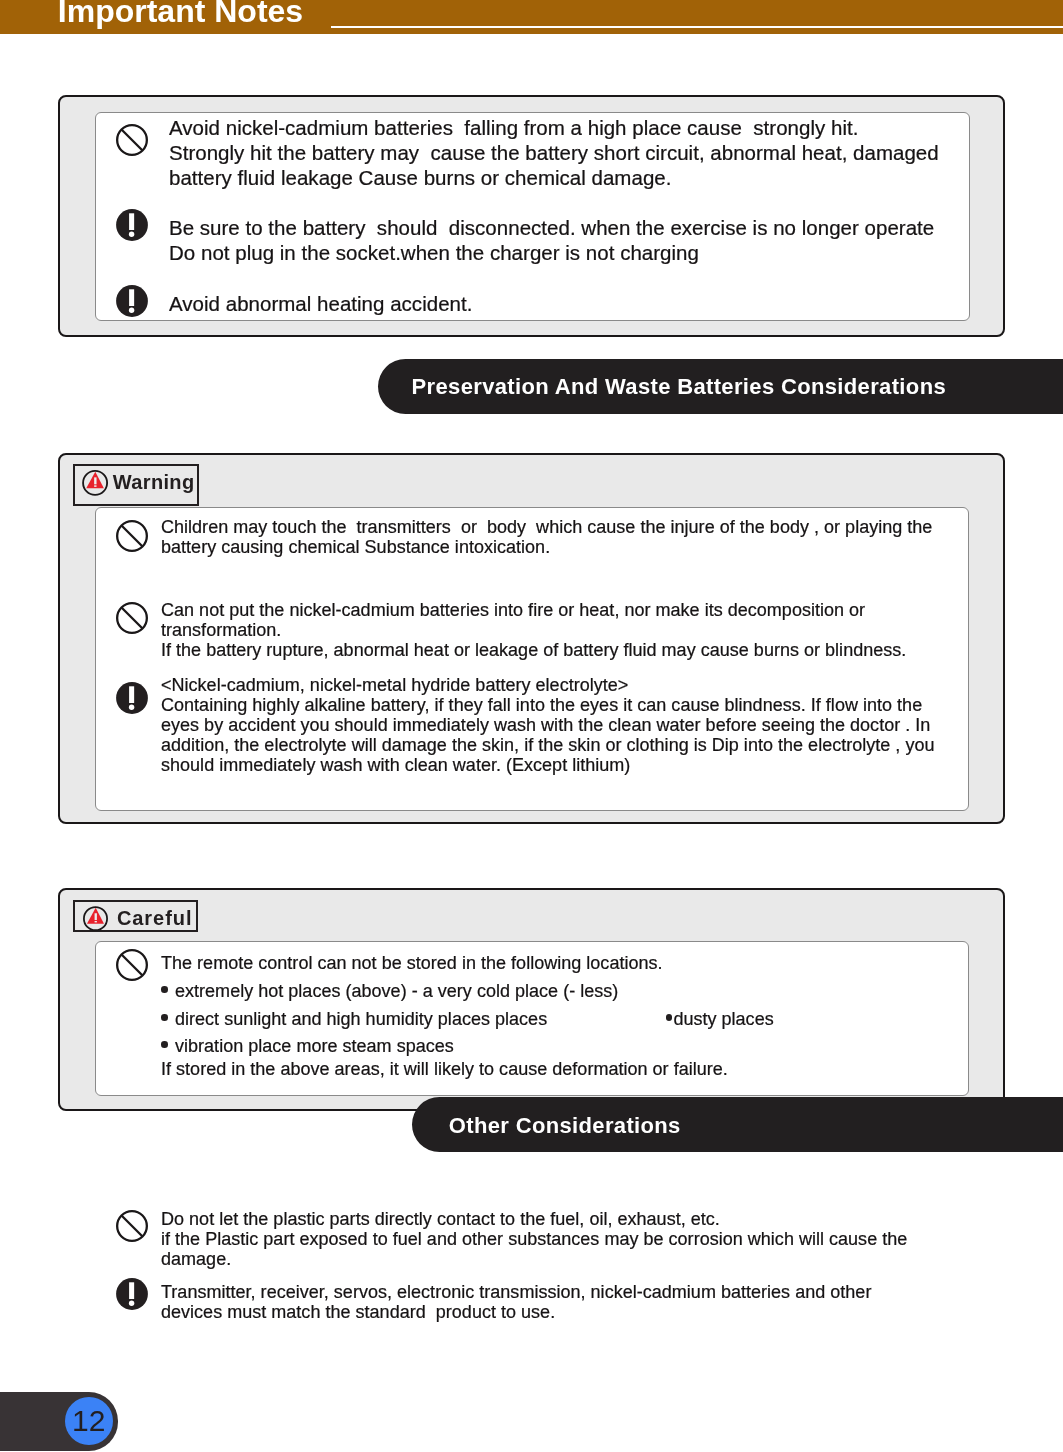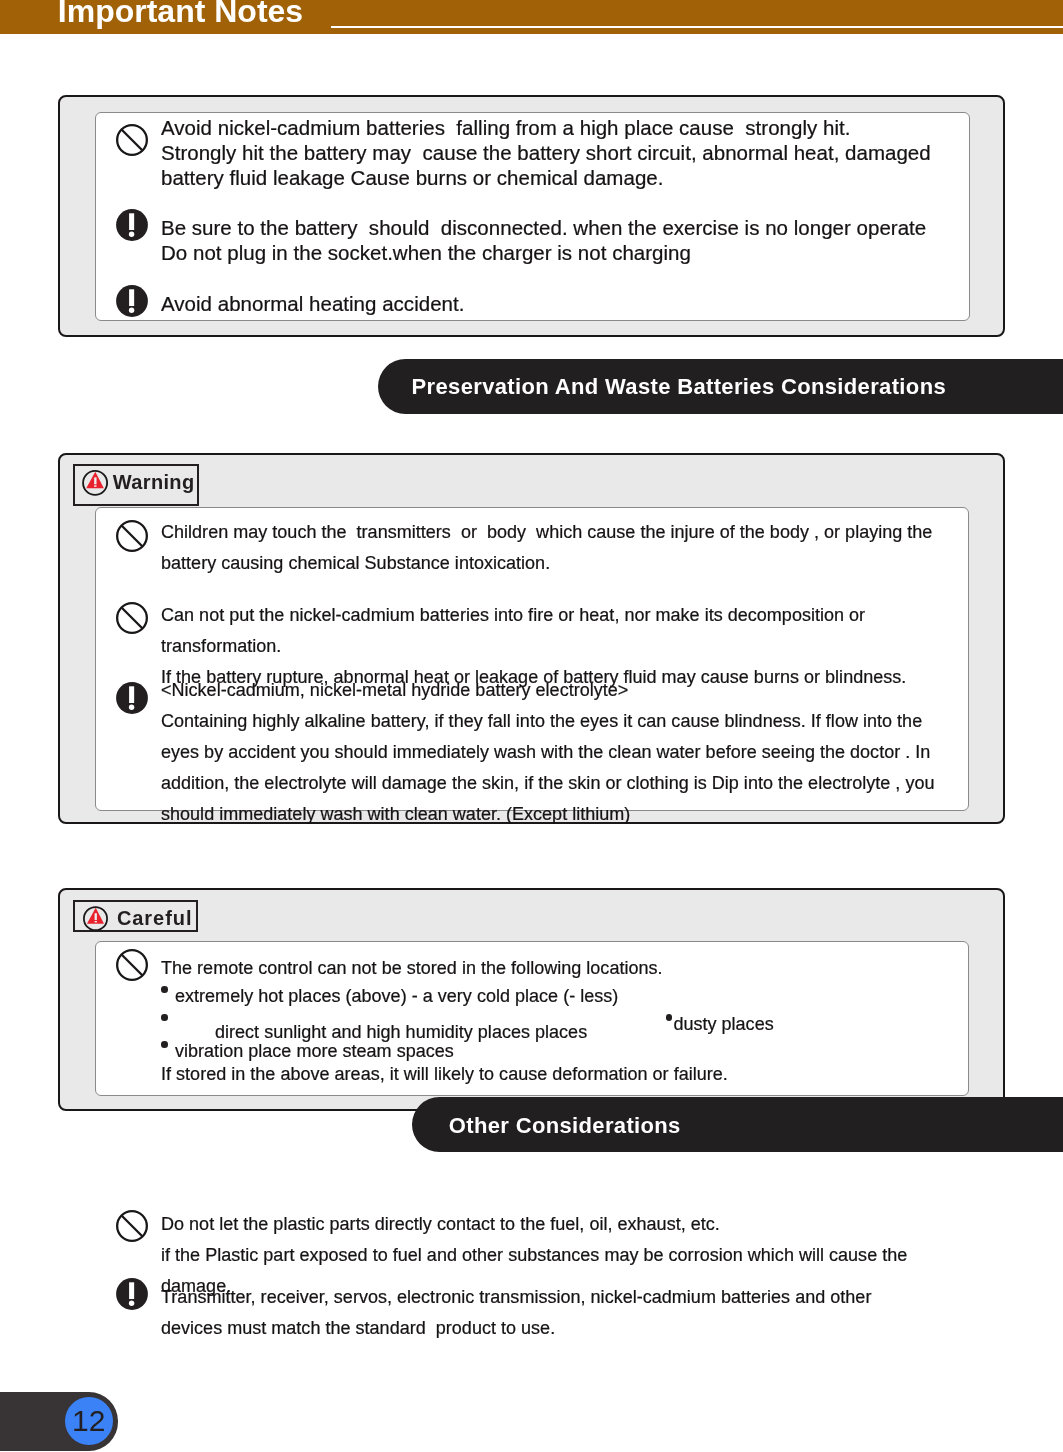--- a/index.html
+++ b/index.html
@@ -11,22 +11,22 @@
   .header{position:absolute;left:0;top:0;width:1063px;height:34px;background:#a16207;}
   .header-title{position:absolute;left:57.8px;top:-5px;font-size:32px;letter-spacing:0px;font-weight:bold;color:#ffffff;line-height:32px;white-space:pre;}
   .header-rule{position:absolute;left:331px;top:26px;width:732px;height:2px;background:#ffffff;}
 
   
   .panel{position:absolute;background:#e9e9e9;border:2.3px solid #1a1718;border-radius:8px;box-sizing:border-box;}
   .inner{position:absolute;background:#ffffff;border:1.5px solid #8a8a8a;border-radius:6px;box-sizing:border-box;}
 
   
   .note{position:absolute;}
-  .txt{position:absolute;font-size:18px;line-height:31px;color:#161314;-webkit-text-stroke:0.22px #161314;white-space:pre;letter-spacing:0.02px;}
-  .txt.big{font-size:20.5px;line-height:25.2px;}
+  .txt{position:absolute;font-size:18px;line-height:20px;color:#161314;-webkit-text-stroke:0.22px #161314;white-space:pre;letter-spacing:0.02px;}
+  .txt.big{font-size:20.5px;line-height:25.2px;margin-left:8px;}
   .ic{position:absolute;}
 
   
   .banner{position:absolute;background:#221f20;border-radius:28px 0 0 28px;}
   .banner span{position:absolute;color:#ffffff;font-size:22px;font-weight:bold;letter-spacing:0.35px;white-space:pre;line-height:22px;}
 
   
   .badge{position:absolute;border:2.1px solid #231f20;background:#e9e9e9;box-sizing:border-box;}
   .badge .blabel{position:absolute;font-size:20px;font-weight:bold;color:#231f20;white-space:pre;letter-spacing:0.35px;line-height:20px;}
 
@@ -148,21 +148,21 @@
         <line x1="5.5" y1="5.5" x2="26.5" y2="26.5" stroke="#1a1718" stroke-width="2.3"></line>
       </svg>
     <div class="txt" style="left:45px;top:0;">The remote control can not be stored in the following locations.</div>
   </div>
   <div class="bullet-row" style="position:absolute;left:161px;top:981px;">
     <span class="bdot" style="left:0px;top:5px;"></span>
     <span class="txt" style="left:14px;top:0;">extremely hot places (above) - a very cold place (- less)</span>
   </div>
   <div class="bullet-row" style="position:absolute;left:161px;top:1009px;">
     <span class="bdot" style="left:0px;top:5px;"></span>
-    <span class="txt" style="left:14px;top:8px;margin-left:40px;">direct sunlight and high humidity places places</span>
+    <span class="txt" style="left:14px;top:0;">direct sunlight and high humidity places places</span>
   </div>
   <div class="bullet-row" style="position:absolute;left:665.5px;top:1009px;">
     <span class="bdot" style="left:0px;top:5.4px;"></span>
     <span class="txt" style="left:7.9px;top:0;">dusty places</span>
   </div>
   <div class="bullet-row" style="position:absolute;left:161px;top:1036px;">
     <span class="bdot" style="left:0px;top:5px;"></span>
     <span class="txt" style="left:14px;top:0;">vibration place more steam spaces</span>
   </div>
   <div class="txt" style="left:161px;top:1059px;">If stored in the above areas, it will likely to cause deformation or failure.</div>

